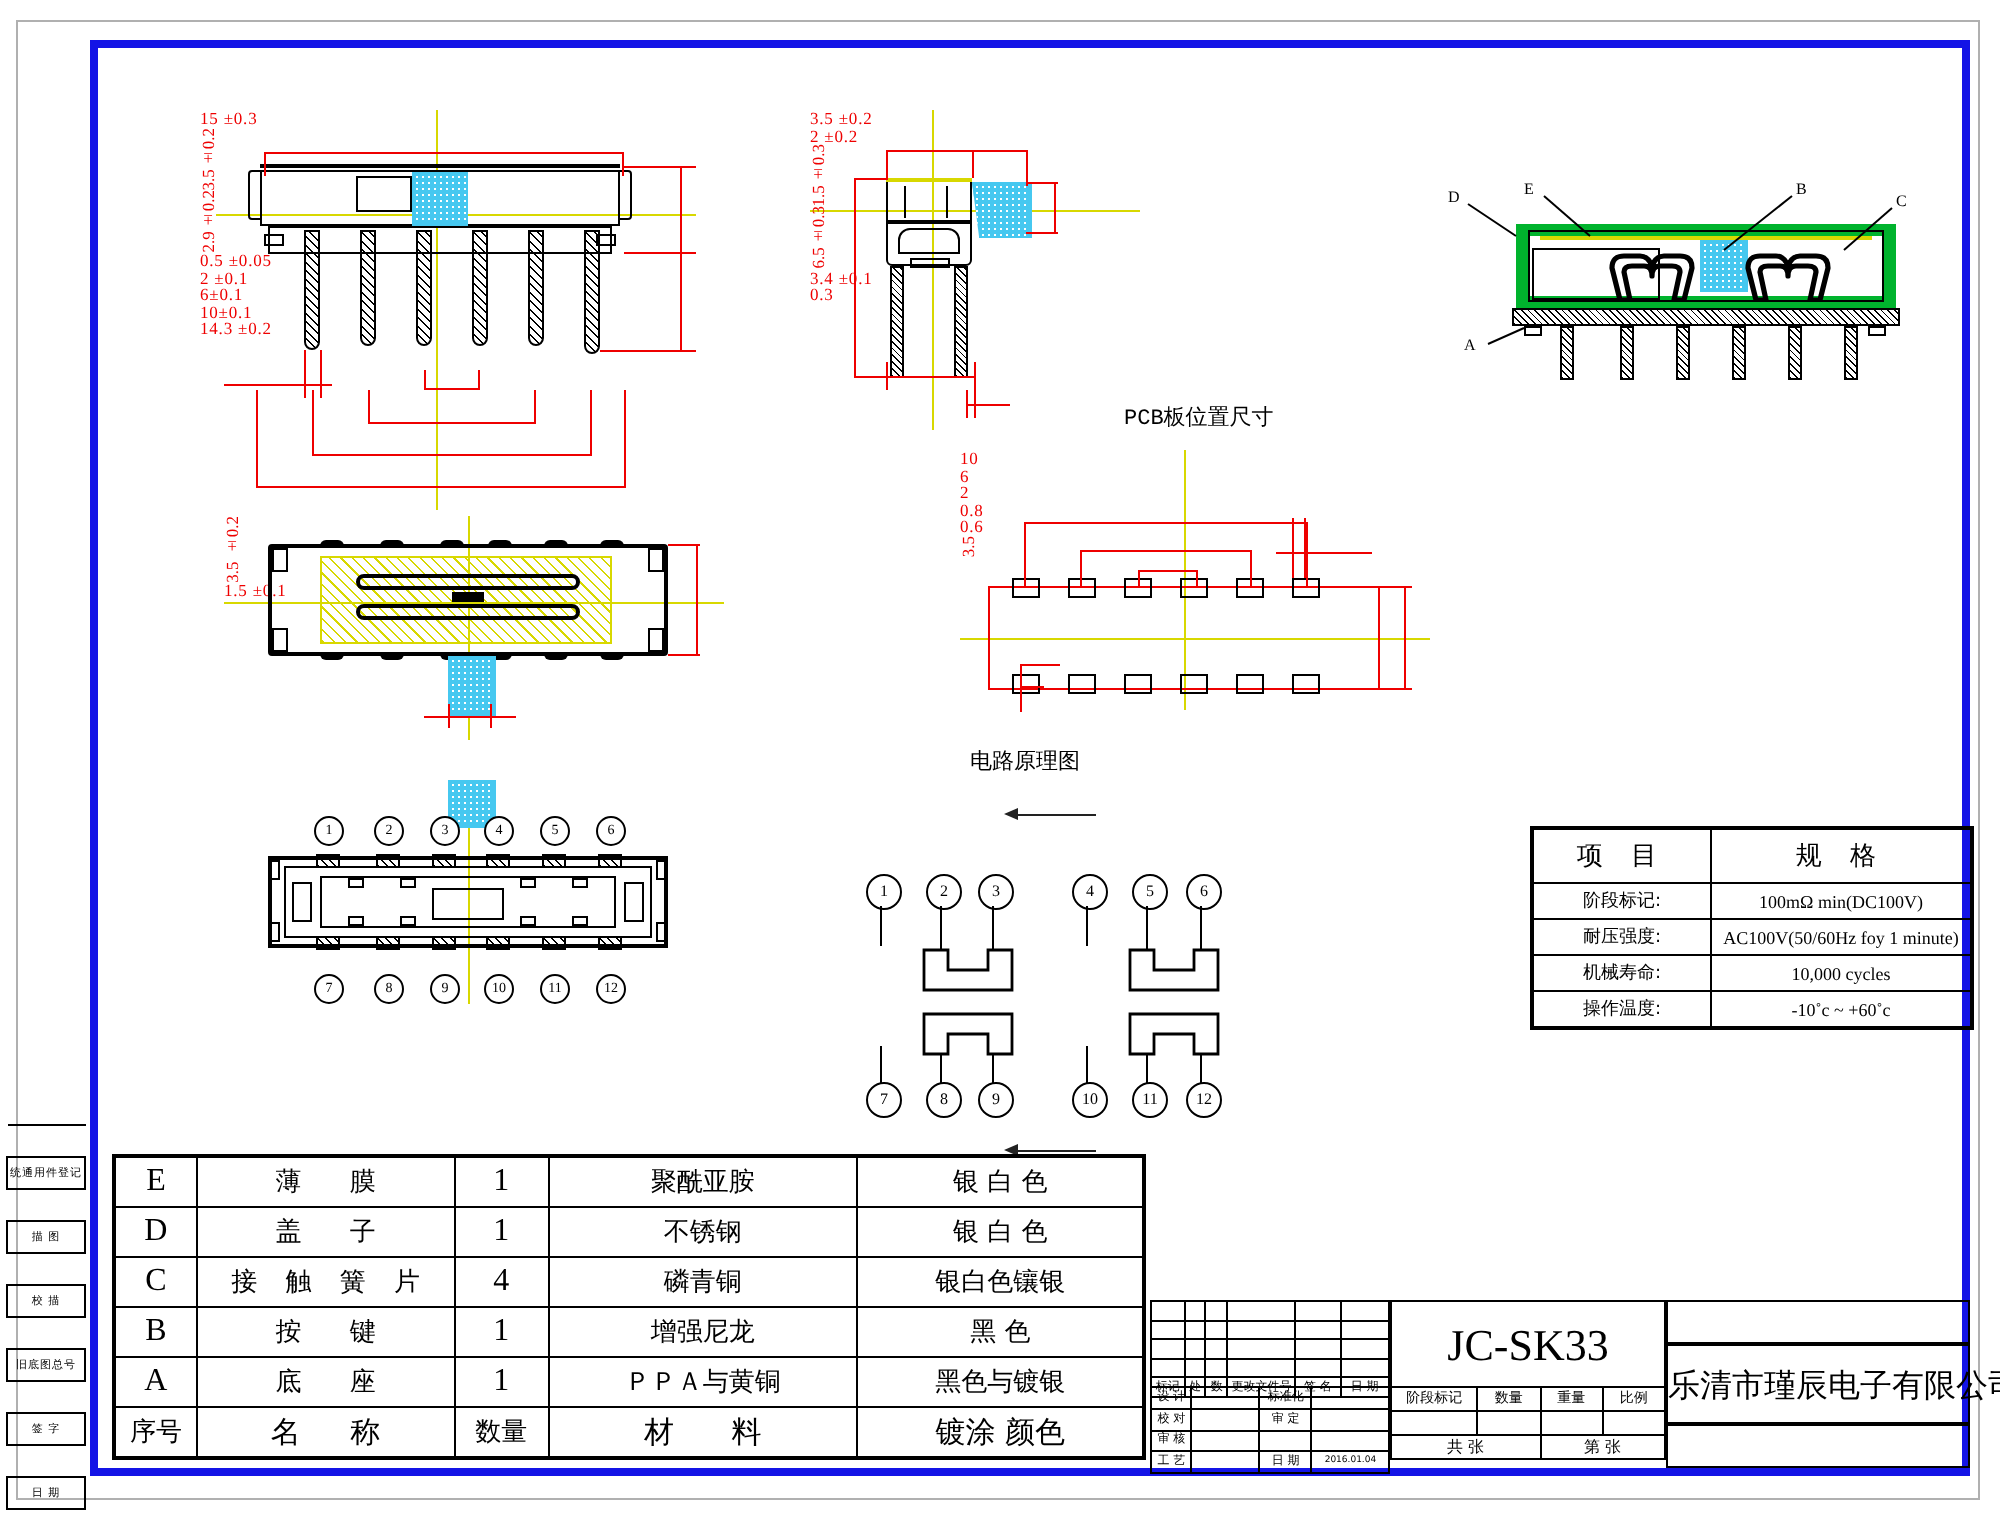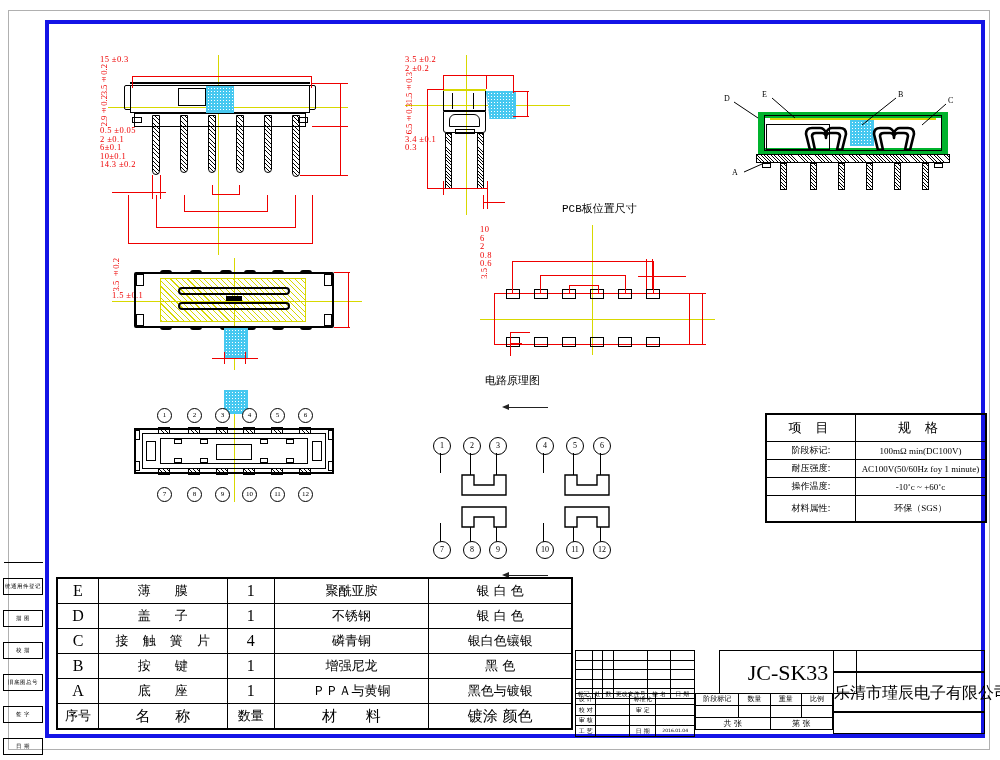--- a/index.html
+++ b/index.html
@@ -74,21 +74,21 @@
   .tblock table{position:absolute;}
   .tblock td{border:1px solid #000;font-size:6px;text-align:center;
         font-family:"DejaVu Sans","Liberation Sans",sans-serif;
         line-height:1;padding:0;}
   .rev-tbl{left:0;top:0;width:120px;}
   .rev-tbl td{height:8.6px;}
   .sign-tbl{left:0;top:43px;width:120px;}
   .sign-tbl td{height:9.8px;}
   .partno{position:absolute;left:120px;top:0;width:138px;height:44px;
         border:1px solid #000;box-sizing:border-box;text-align:center;
-        font-size:22px;line-height:44px;font-family:"Liberation Serif",serif;margin-left:24px;}
+        font-size:22px;line-height:44px;font-family:"Liberation Serif",serif;}
   .meta-tbl{left:120px;top:43px;width:138px;}
   .meta-tbl td{height:11px;font-size:7px;}
   .company{position:absolute;left:258px;top:22px;width:152px;height:40px;
         border:1px solid #000;box-sizing:border-box;text-align:center;
         font-size:16px;line-height:40px;
         font-family:"DejaVu Sans","Liberation Sans",sans-serif;white-space:nowrap;}
   .cell-tr{position:absolute;left:258px;top:0;width:152px;height:22px;
         border:1px solid #000;box-sizing:border-box;}
   .cell-br{position:absolute;left:258px;top:62px;width:152px;height:22px;
         border:1px solid #000;box-sizing:border-box;}
@@ -470,26 +470,26 @@
     </tr>
     <tr>
       <td class="k">阶段标记:</td>
       <td class="v">100mΩ min(DC100V)</td>
     </tr>
     <tr>
       <td class="k">耐压强度:</td>
       <td class="v">AC100V(50/60Hz foy 1 minute)</td>
     </tr>
     <tr>
+      <td class="k">机械寿命:</td>
+      <td class="v">10,000 cycles</td>
+    </tr>
+    <tr>
       <td class="k">操作温度:</td>
       <td class="v">-10˚c ~ +60˚c</td>
-    </tr>
-    <tr style="height:26px;">
-      <td class="k">材料属性:</td>
-      <td class="v">环保（SGS）</td>
     </tr>
   </tbody>
     </table>
 
   <table class="bom">
     <tbody>
         <tr>
       <td class="idc">E</td>
       <td class="namec">薄  膜</td>
       <td class="qtyc">1</td>

